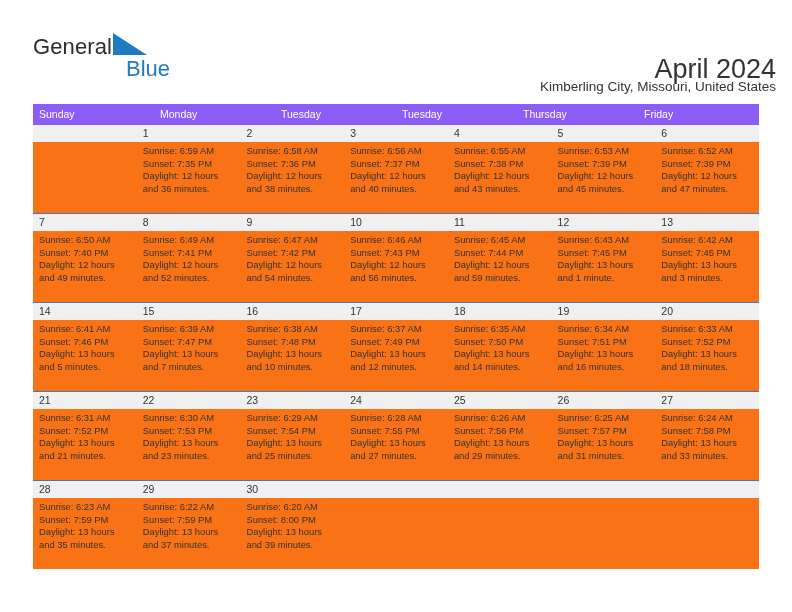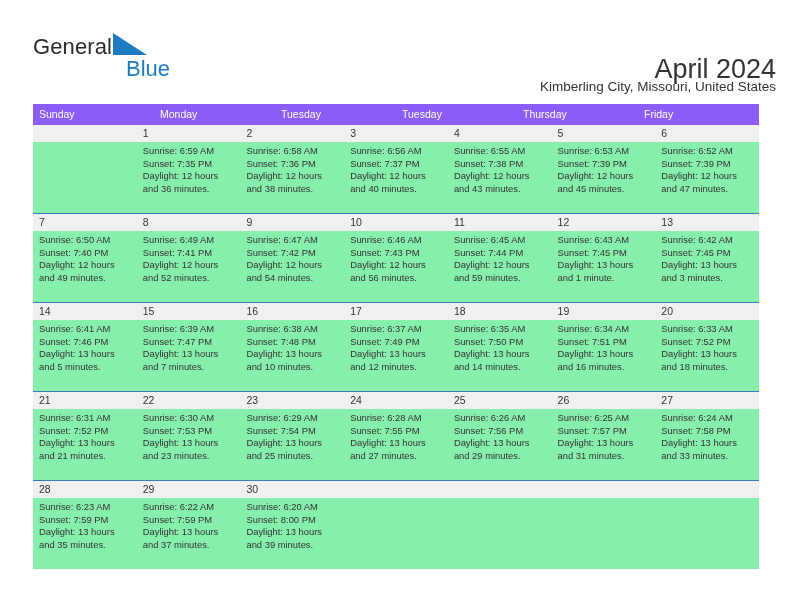--- a/index.html
+++ b/index.html
@@ -119,21 +119,21 @@
     flex: 1 1 0;
     font-size: 10.5px;
     line-height: 17px;
     color: #333333;
     padding-left: 6px;
     box-sizing: border-box;
   }
   .week-body {
     display: flex;
     height: 71px;
-    background: #86efac;
+    background: #f97316;
   }
   .body-cell {
     flex: 1 1 0;
     padding: 3px 6px 0 6px;
     box-sizing: border-box;
     font-size: 9.4px;
     line-height: 12.6px;
     color: #333333;
   }
   .body-cell div {

